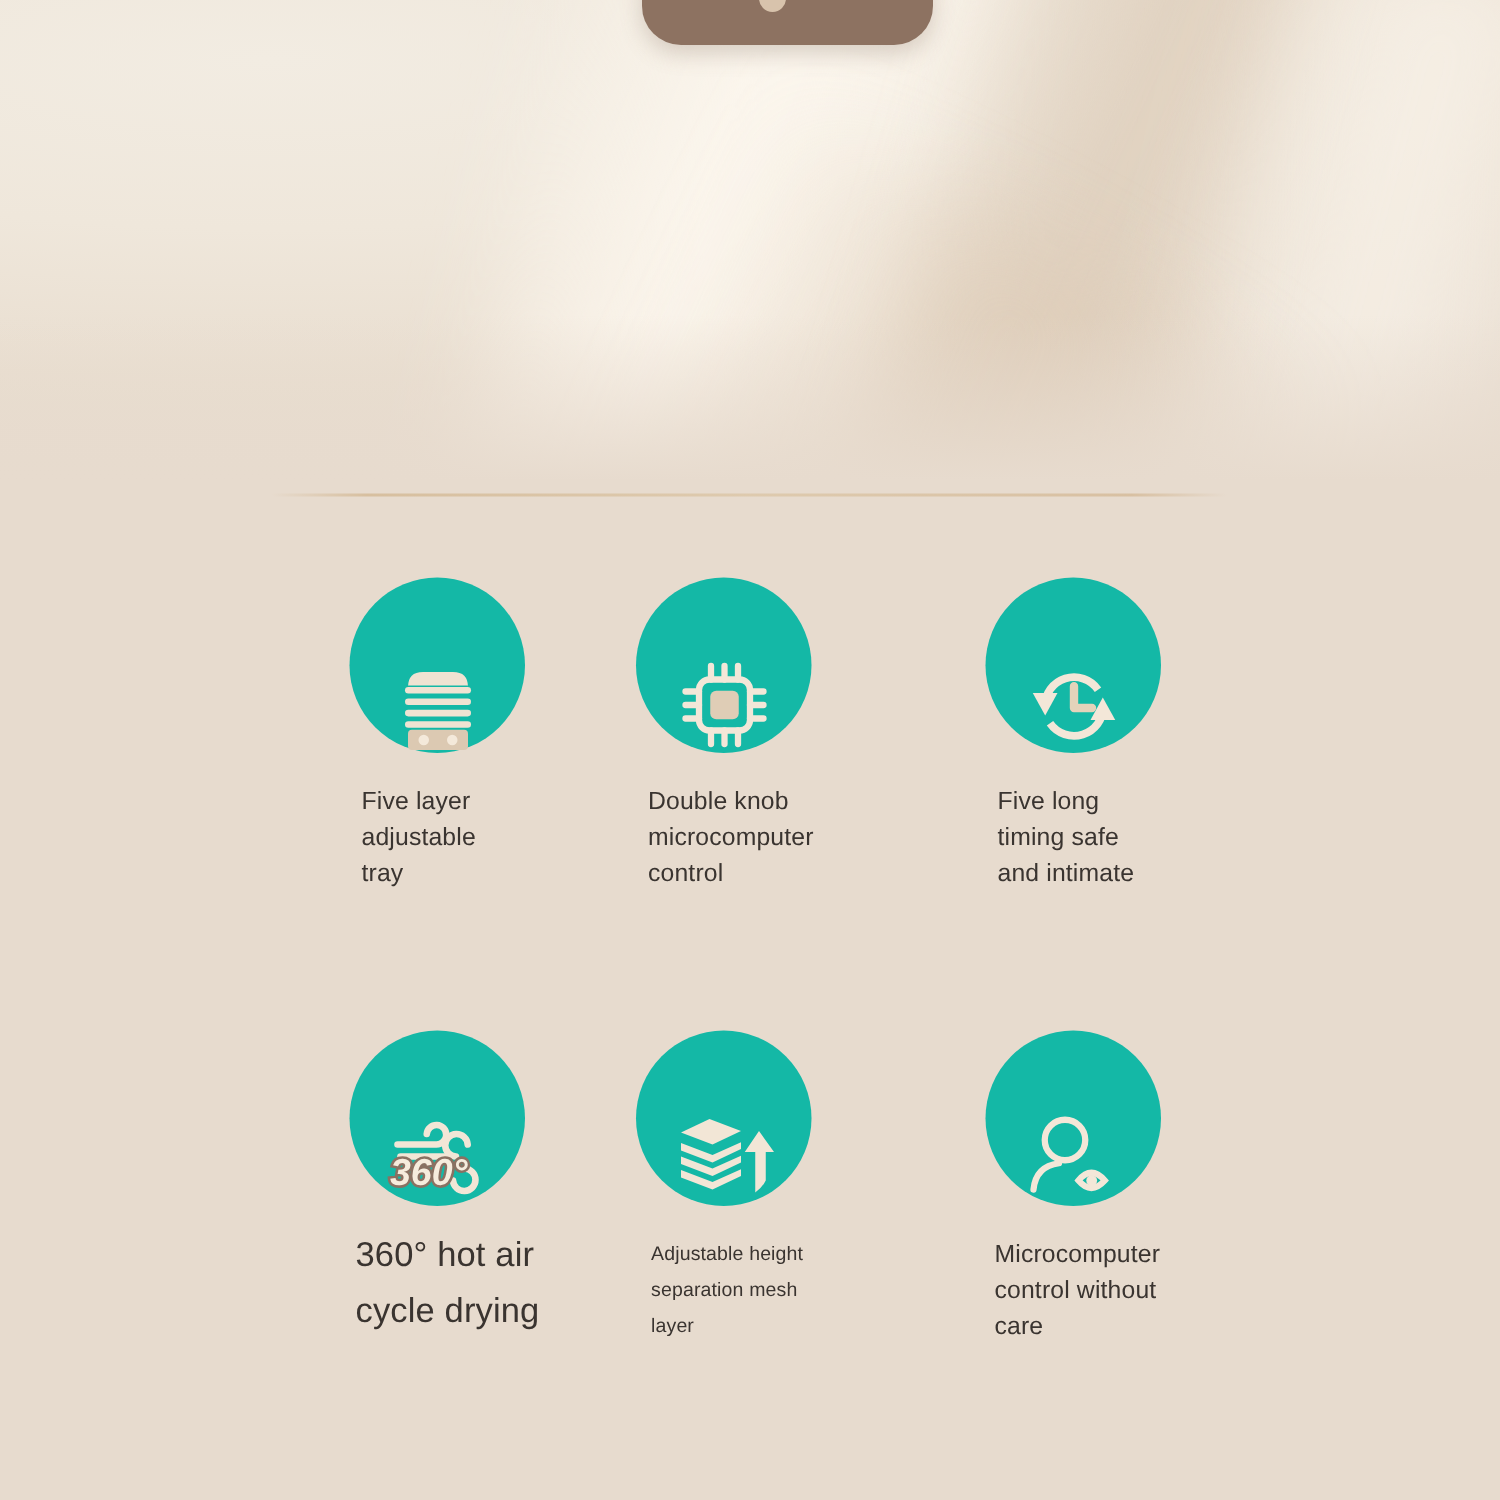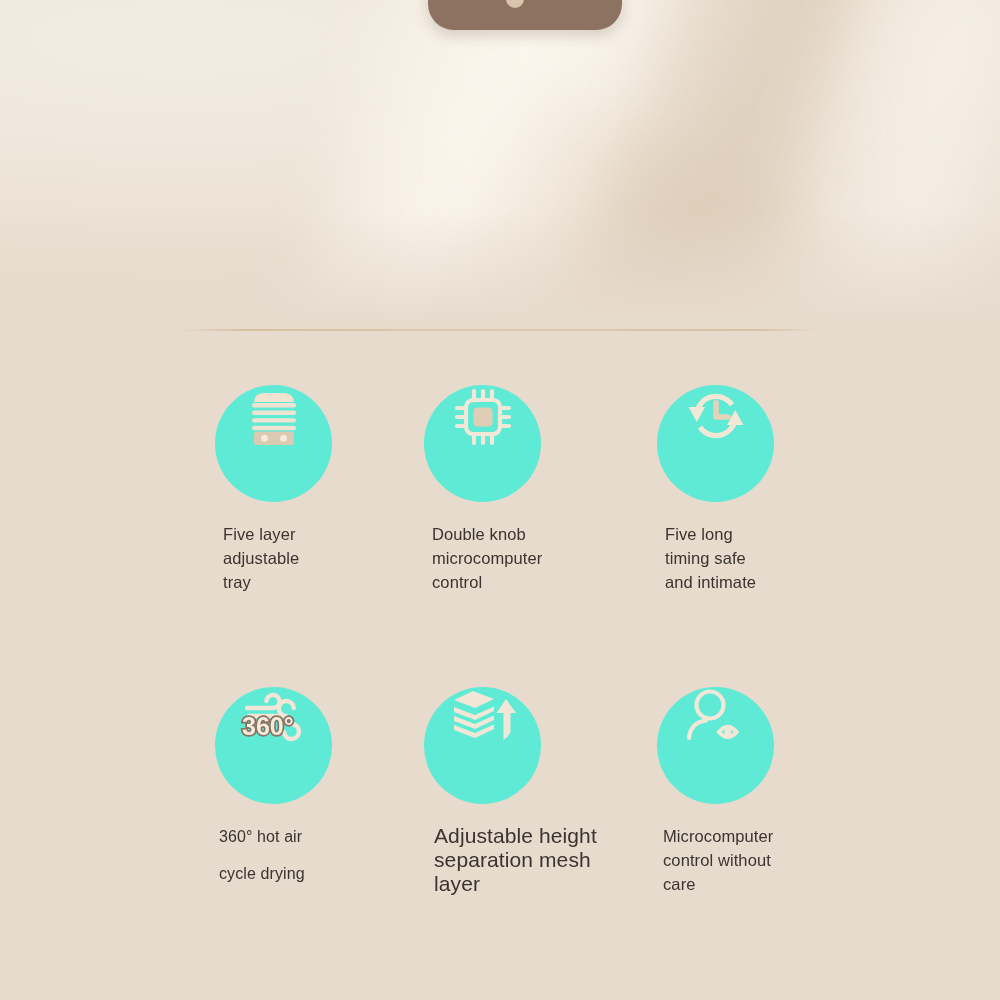--- a/index.html
+++ b/index.html
@@ -101,52 +101,53 @@
     width: 1000px;
   }
   .feat-row {
     position: relative;
     height: 302px;
   }
   .feat {
     position: absolute;
     width: 230px;
   }
-  .feat.c0 { left: 158px; }
+  .feat.c0 { left: 176px; }
   .feat.c1 { left: 367px; }
   .feat.c2 { left: 600px; }
 
   .icon-circle {
     width: 117px; height: 117px;
     margin-left: 57px;
     border-radius: 50%;
-    background: #5eead4;
+    background: #14b8a6;
     display: flex;
-    align-items: flex-start;
+    align-items: flex-end;
     justify-content: center;
+    font-style: italic;
   }
   .icon-circle svg { display: block; }
 
   .feat-label {
     margin-top: 20px;
     padding-left: 65px;
     color: #3a3430;
     font-size: 16.5px;
     line-height: 24px;
     letter-spacing: .1px;
     white-space: pre-line;
   }
   .feat-label.big {
-    font-size: 16px;
+    font-size: 23px;
     line-height: 37px;
     padding-left: 61px;
     margin-top: 14px;
   }
   .feat-label.small {
-    font-size: 21px;
+    font-size: 13px;
     line-height: 24px;
     padding-left: 67px;
   }
   .feat-label.shift {
     padding-left: 63px;
   }
 </style>
 </head>
 <body>
 

